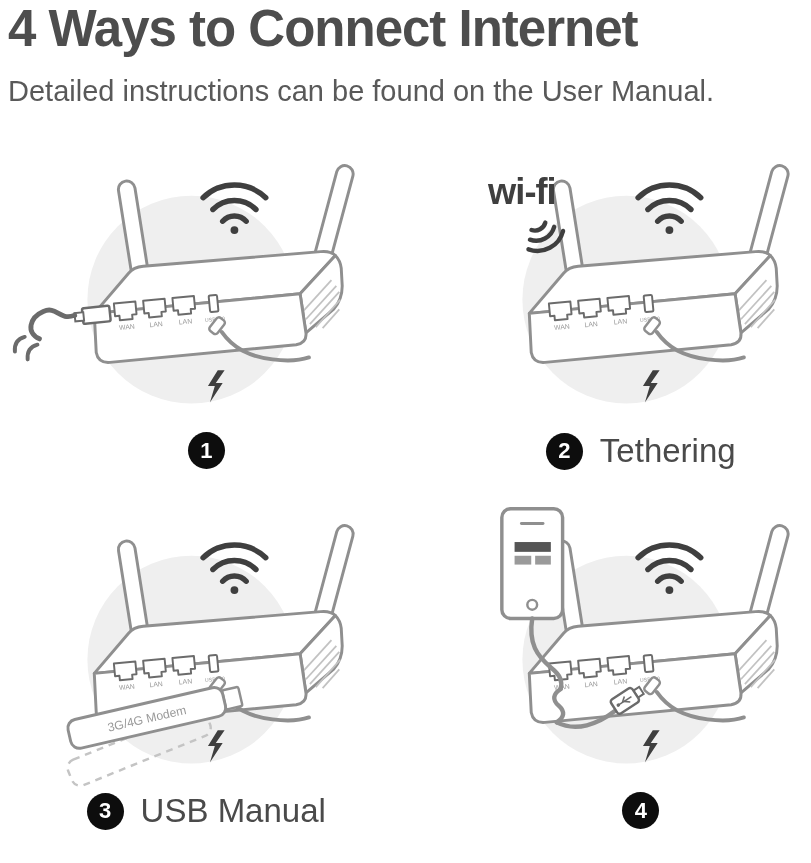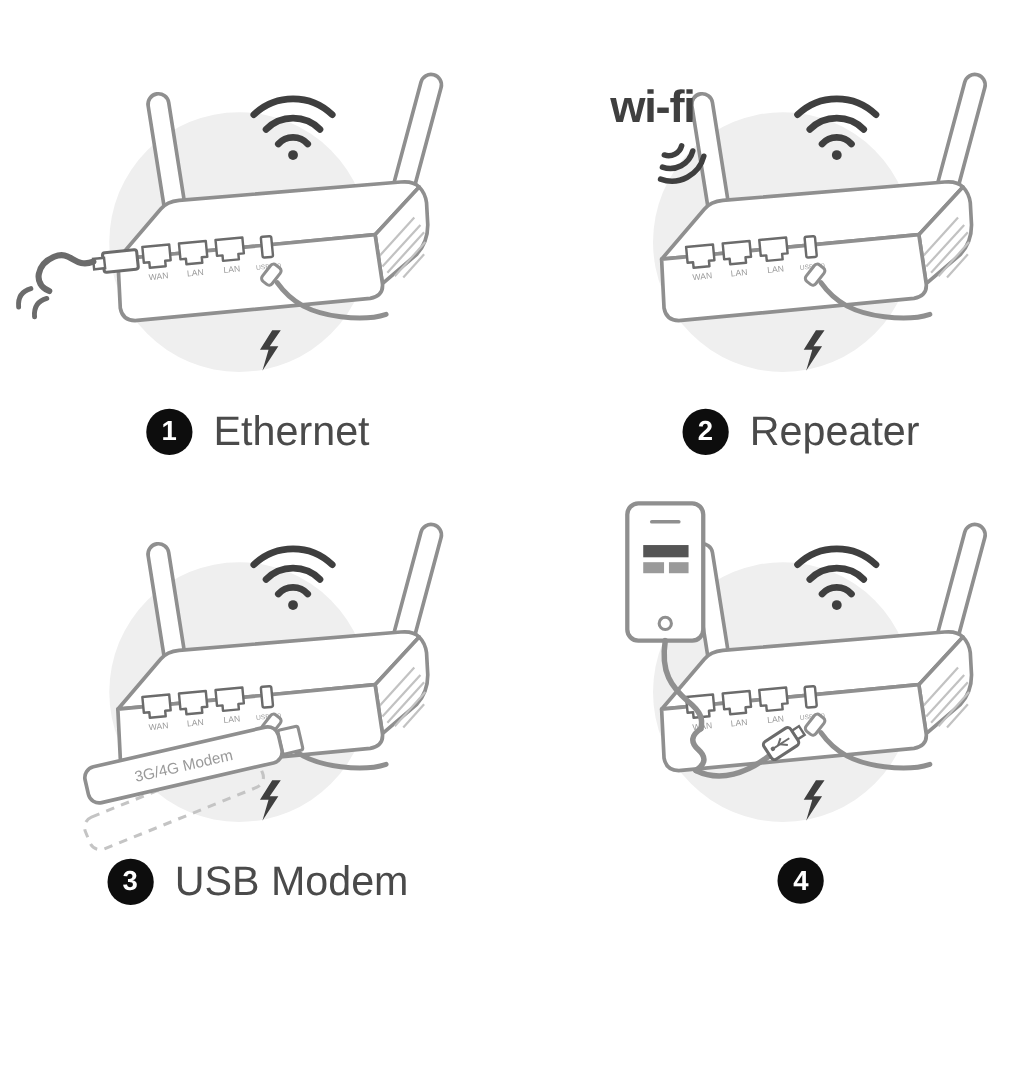--- a/index.html
+++ b/index.html
@@ -116,77 +116,80 @@
         <rect x="206" y="186" width="10" height="17" rx="3" fill="#ffffff" stroke="#8f8f8f" stroke-width="2.5" transform="rotate(38 211 195)"></rect>
         <path d="M 216 201 C 228 218 244 226 268 229 C 284 231 296 230 305 227" fill="none" stroke="#8f8f8f" stroke-width="4" stroke-linecap="round"></path>
       </g>
 
       <path d="M 212 240 l -10 16 h 7 l -5 17 l 13 -20 h -7 l 9 -13 z" fill="#3f3f3f"></path>
     </g>
   </defs>
 </svg>
 
 <div class="page">
+  <header>
+    <h1 class="title">4 Ways to Connect Internet</h1>
+    <p class="subtitle">Detailed instructions can be found on the User Manual.</p>
+  </header>
 
   <div class="grid">
 
     <figure class="method">
       <svg class="art" viewBox="0 0 400 300">
         <use href="#router-base"></use>
         <g>
           <g transform="rotate(-6 102 182)">
             <rect x="74" y="174" width="28" height="16" rx="2" fill="#ffffff" stroke="#6b6b6b" stroke-width="2.5"></rect>
             <rect x="66" y="178" width="9" height="8.5" fill="#ffffff" stroke="#6b6b6b" stroke-width="2"></rect>
           </g>
           <path d="M 66 184 C 50 190 48 174 34 180 C 20 186 16 202 30 208" fill="none" stroke="#6b6b6b" stroke-width="5" stroke-linecap="round"></path>
           <g fill="none" stroke="#6b6b6b" stroke-width="4" stroke-linecap="round">
             <path d="M 28 214 q -11 3 -10 15"></path>
             <path d="M 15 206 q -11 3 -10 15"></path>
           </g>
         </g>
       </svg>
       <figcaption class="caption">
         <span class="badge">1</span>
-        <span class="label">Ethernet</span>
       </figcaption>
     </figure>
 
     <figure class="method col-right">
       <svg class="art" viewBox="0 0 400 300">
         <use href="#router-base"></use>
         <g>
           <text x="44" y="70" font-size="37" font-weight="bold" letter-spacing="-1" fill="#3f3f3f">wi-fi</text>
           <g fill="none" stroke="#3f3f3f" stroke-width="4.5" stroke-linecap="round" transform="rotate(-28 100 102)">
             <path d="M 92 92 A 11 11 0 0 0 108 92"></path>
             <path d="M 86 100 A 19 19 0 0 0 114 100"></path>
             <path d="M 80 108 A 27 27 0 0 0 120 108"></path>
           </g>
         </g>
       </svg>
       <figcaption class="caption">
         <span class="badge">2</span>
-        <span class="label">Repeater</span>
+        <span class="label">Tethering</span>
       </figcaption>
     </figure>
 
     <figure class="method">
       <svg class="art" viewBox="0 0 400 300">
         <use href="#router-base"></use>
         <g>
           <rect x="50" y="214" width="152" height="28" rx="9" fill="none" stroke="#c4c4c4" stroke-width="2.5" stroke-dasharray="7 6" transform="rotate(-22 206 228)"></rect>
           <g transform="rotate(-13 228 206)">
             <rect x="218" y="197" width="17" height="20" rx="2" fill="#ffffff" stroke="#8f8f8f" stroke-width="2.5"></rect>
             <rect x="56" y="192" width="162" height="30" rx="9" fill="#ffffff" stroke="#8f8f8f" stroke-width="3"></rect>
             <text x="137" y="212" font-size="12.5" fill="#9a9a9a" text-anchor="middle">3G/4G Modem</text>
           </g>
         </g>
       </svg>
       <figcaption class="caption">
         <span class="badge">3</span>
-        <span class="label">USB Modem</span>
+        <span class="label">USB Manual</span>
       </figcaption>
     </figure>
 
     <figure class="method col-right">
       <svg class="art" viewBox="0 0 400 300">
         <use href="#router-base"></use>
         <g>
           <rect x="58" y="14" width="62" height="112" rx="9" fill="#ffffff" stroke="#8f8f8f" stroke-width="3.5"></rect>
           <path d="M 78 29 H 100" stroke="#8f8f8f" stroke-width="3" stroke-linecap="round"></path>
           <rect x="71" y="48" width="37" height="10" fill="#555555"></rect>

